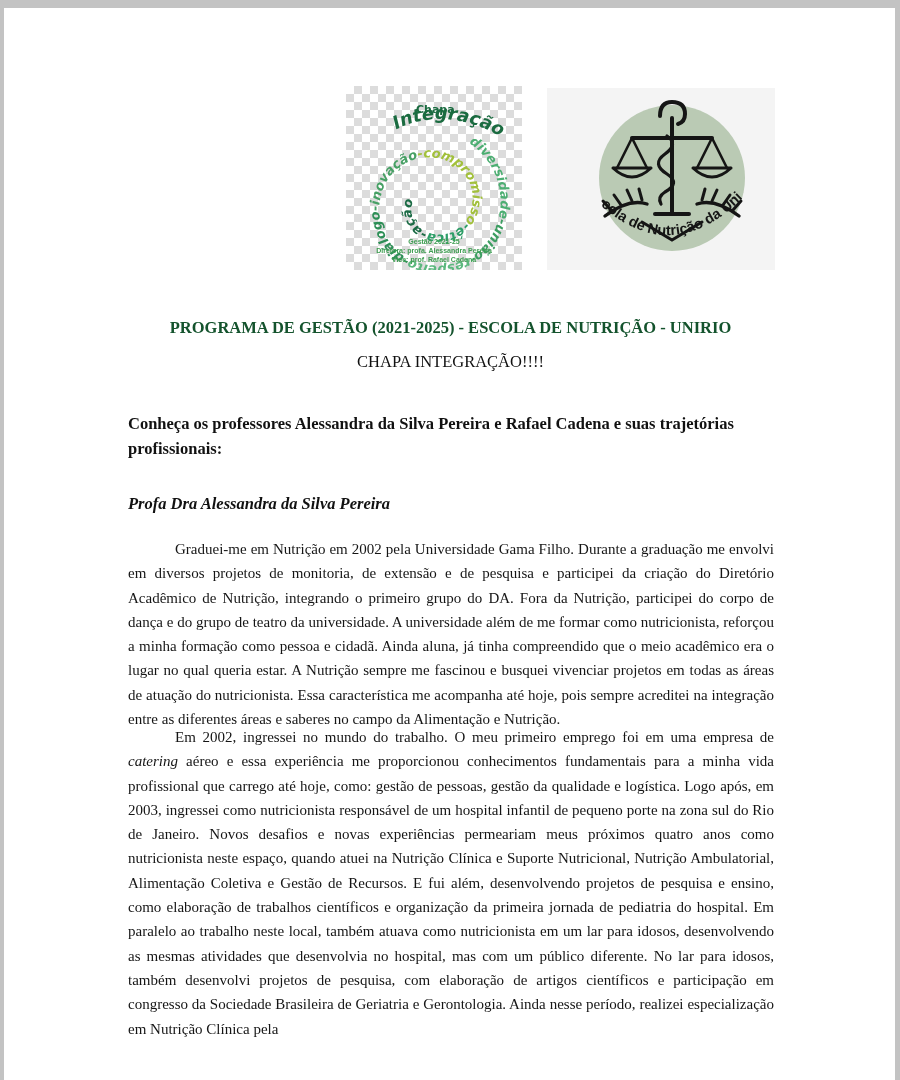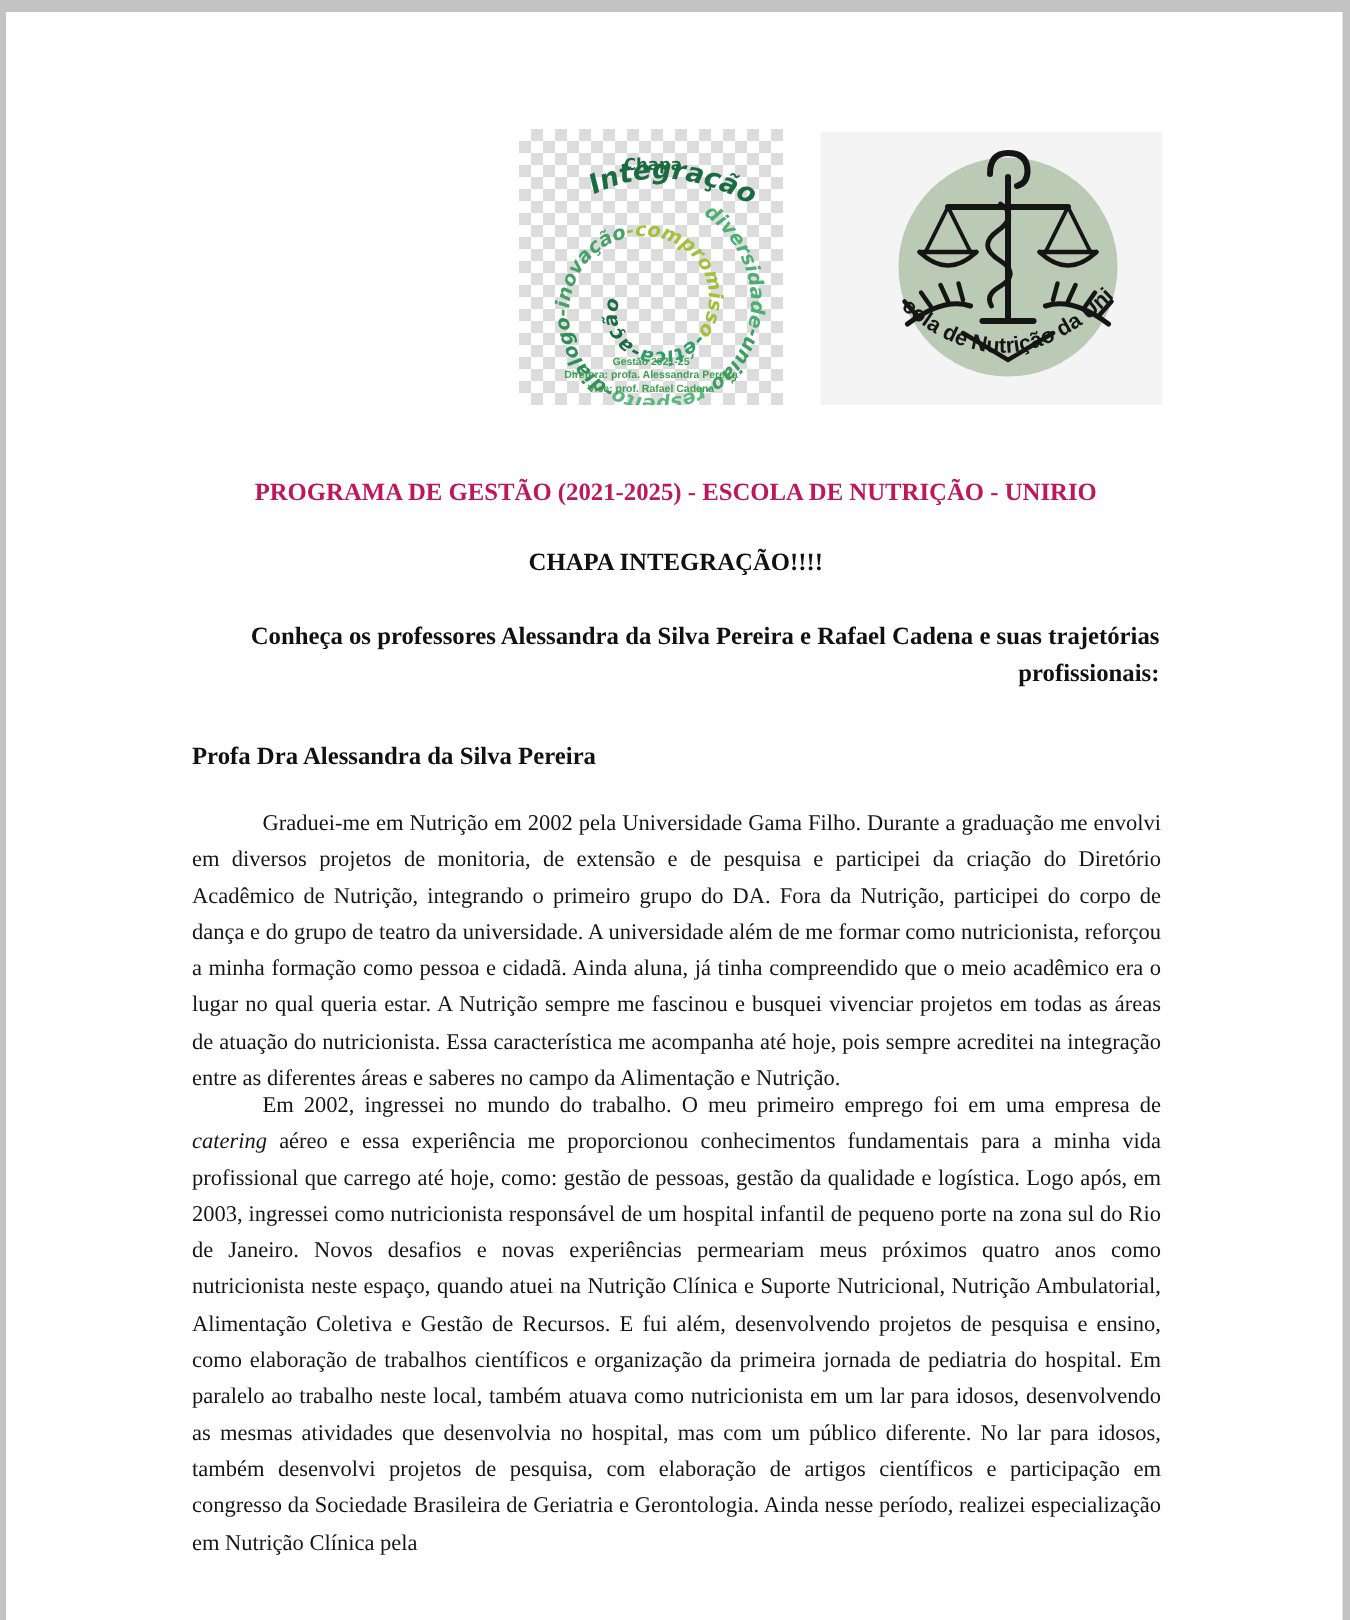--- a/index.html
+++ b/index.html
@@ -32,33 +32,33 @@
     font-family:"Liberation Sans", sans-serif;
     font-weight:bold;font-size:7px;line-height:9px;
   }
   .logo-nutricao{
     left:543px;top:80px;width:228px;height:182px;
     background:#f4f4f4;
   }
   
   .doc-title{
     left:124px;top:310px;width:645px;text-align:center;
-    font-weight:bold;font-size:16.5px;color:#be185d;
+    font-weight:bold;font-size:16.5px;color:#14532d;
   }
   .doc-title2{
     left:124px;top:344px;width:645px;text-align:center;
-    font-weight:bold;font-size:16.5px;color:#111;margin-top:13px;
+    font-weight:normal;font-size:16.5px;color:#111;
   }
   .doc-intro{
-    left:124px;top:403px;width:645px;text-align:right;
+    left:124px;top:403px;width:645px;text-align:left;
     font-weight:bold;font-size:16.5px;line-height:25px;color:#111;
   }
   .sec-heading{
     left:124px;top:486px;width:645px;text-align:left;
-    font-weight:bold;font-size:16.5px;color:#111;
+    font-weight:bold;font-size:16.5px;color:#111;font-style:italic;
   }
   .para{
     left:124px;width:646px;
     font-size:15px;line-height:24.3px;color:#151515;
     text-align:justify;text-indent:47px;
   }
   .p1{top:514px;}
   .p2{top:702px;}
   .ital{font-style:italic;}
 </style>

